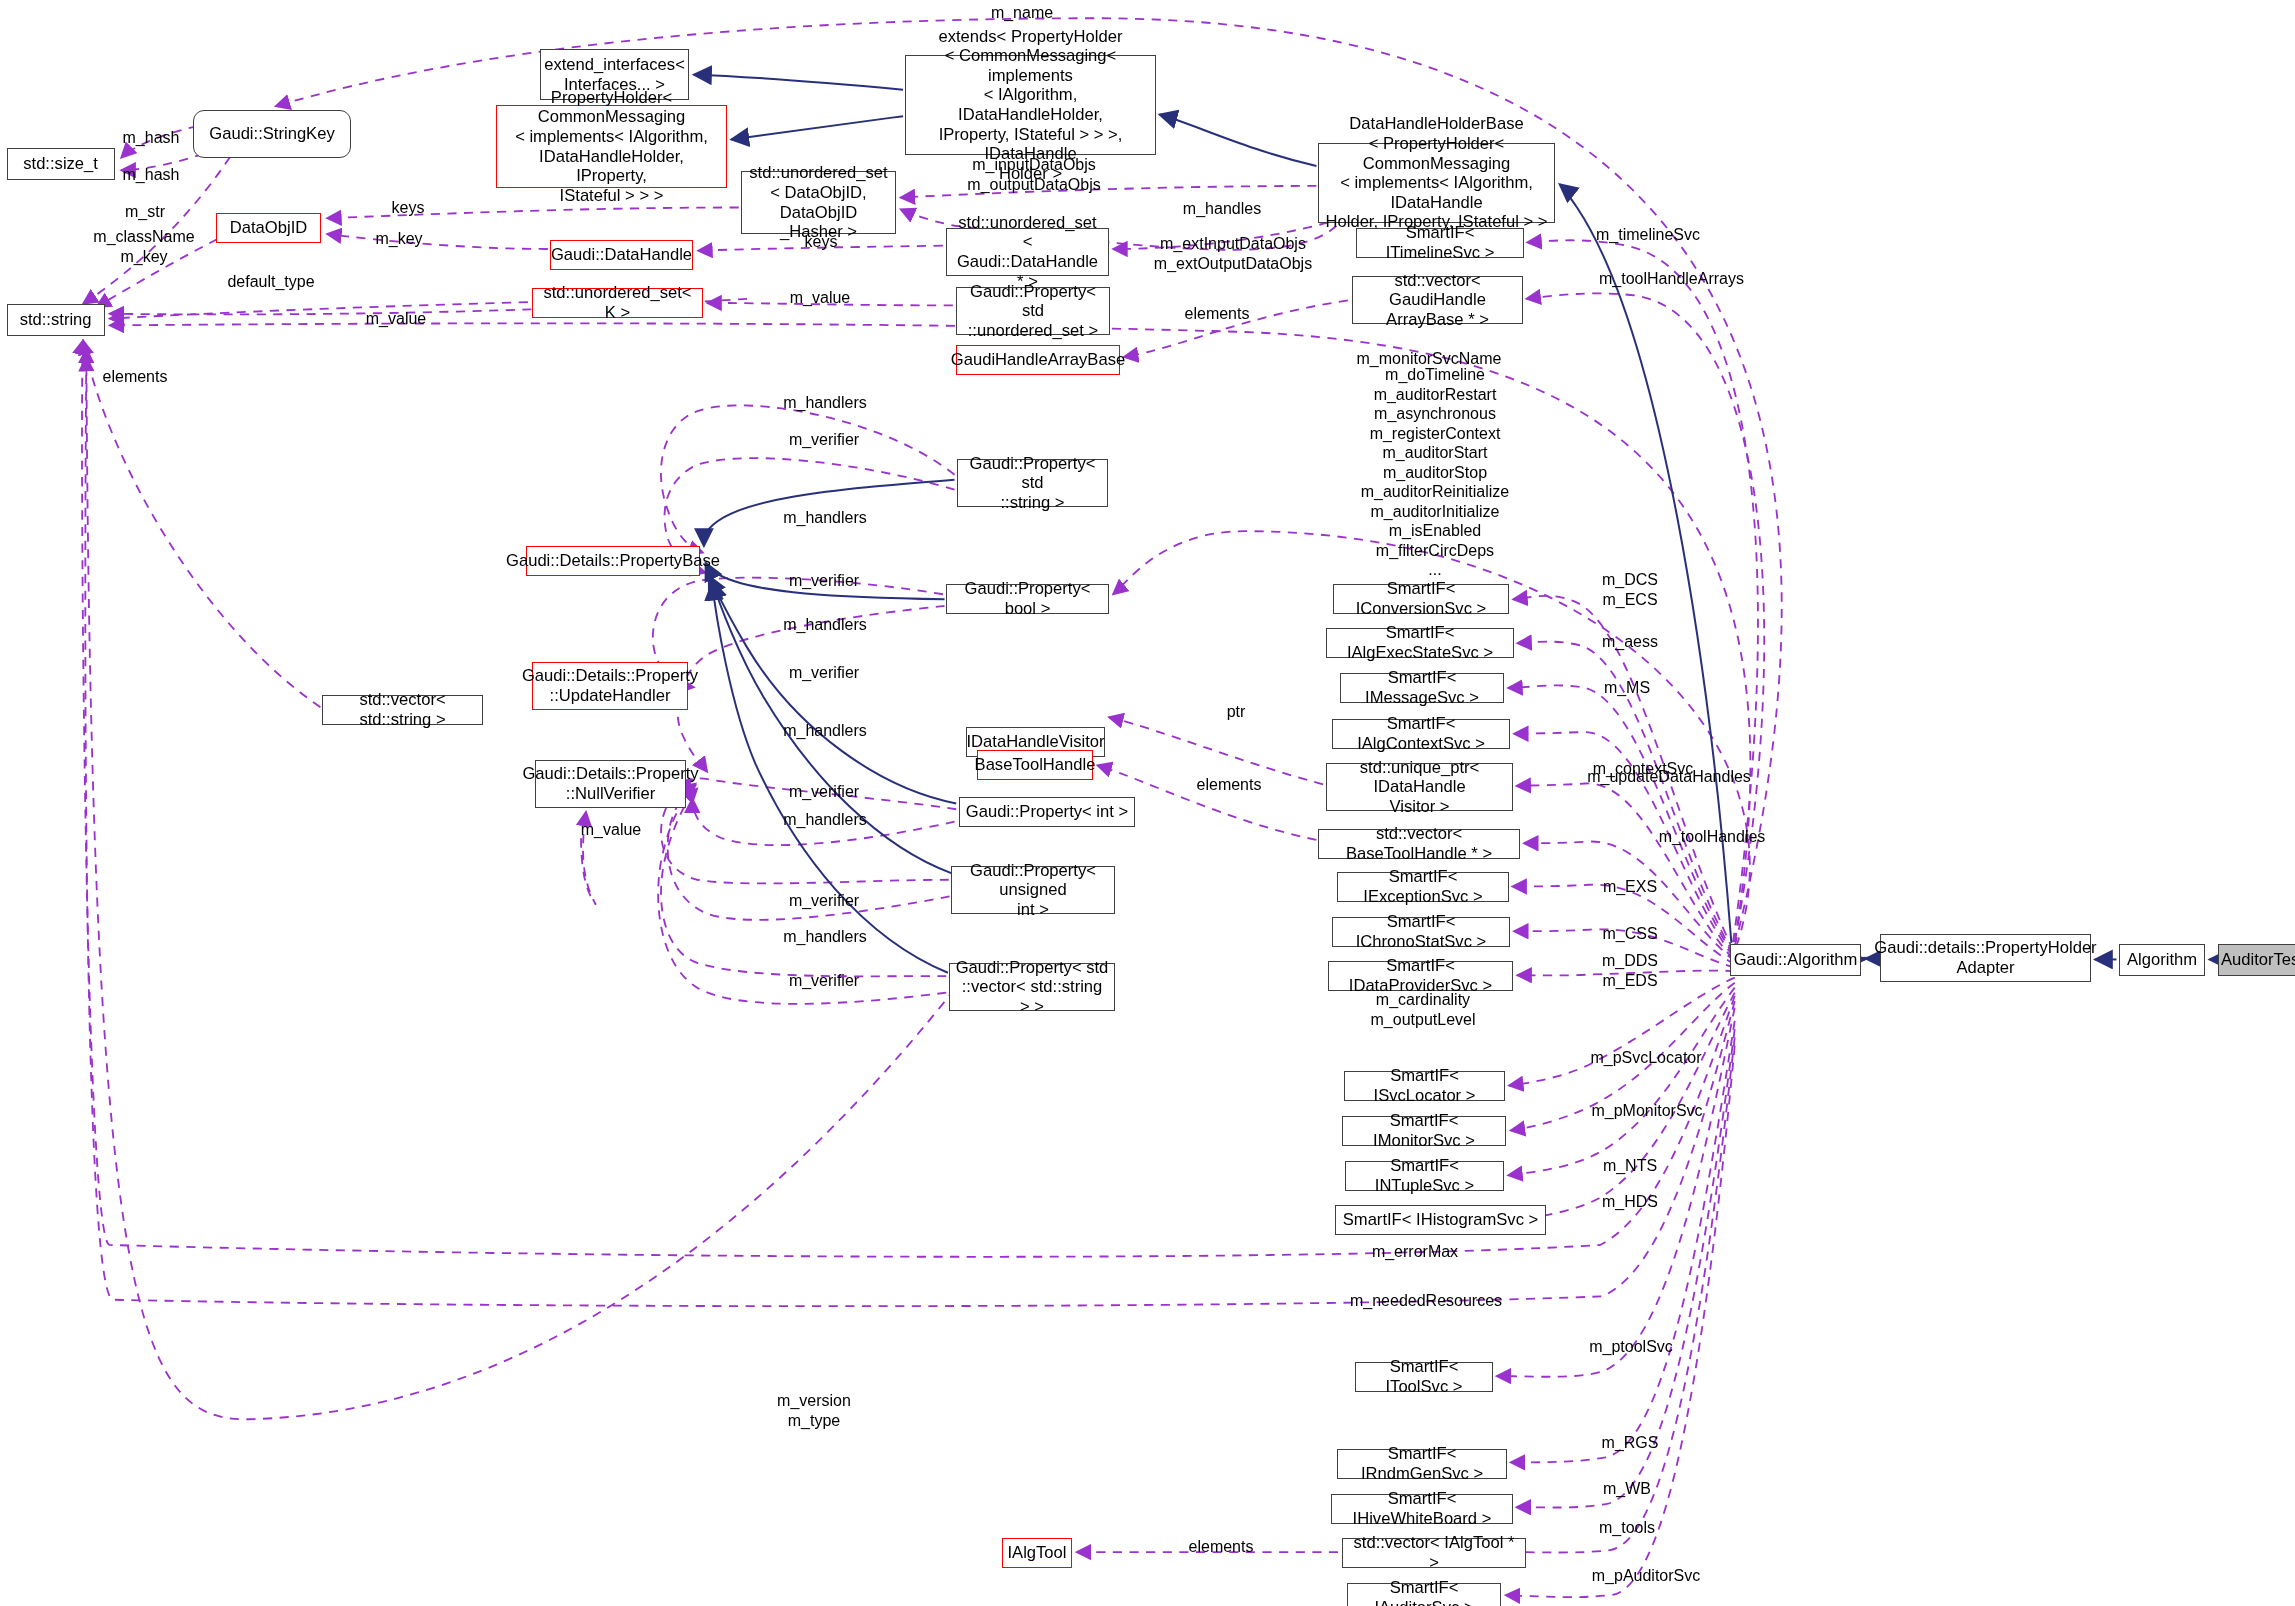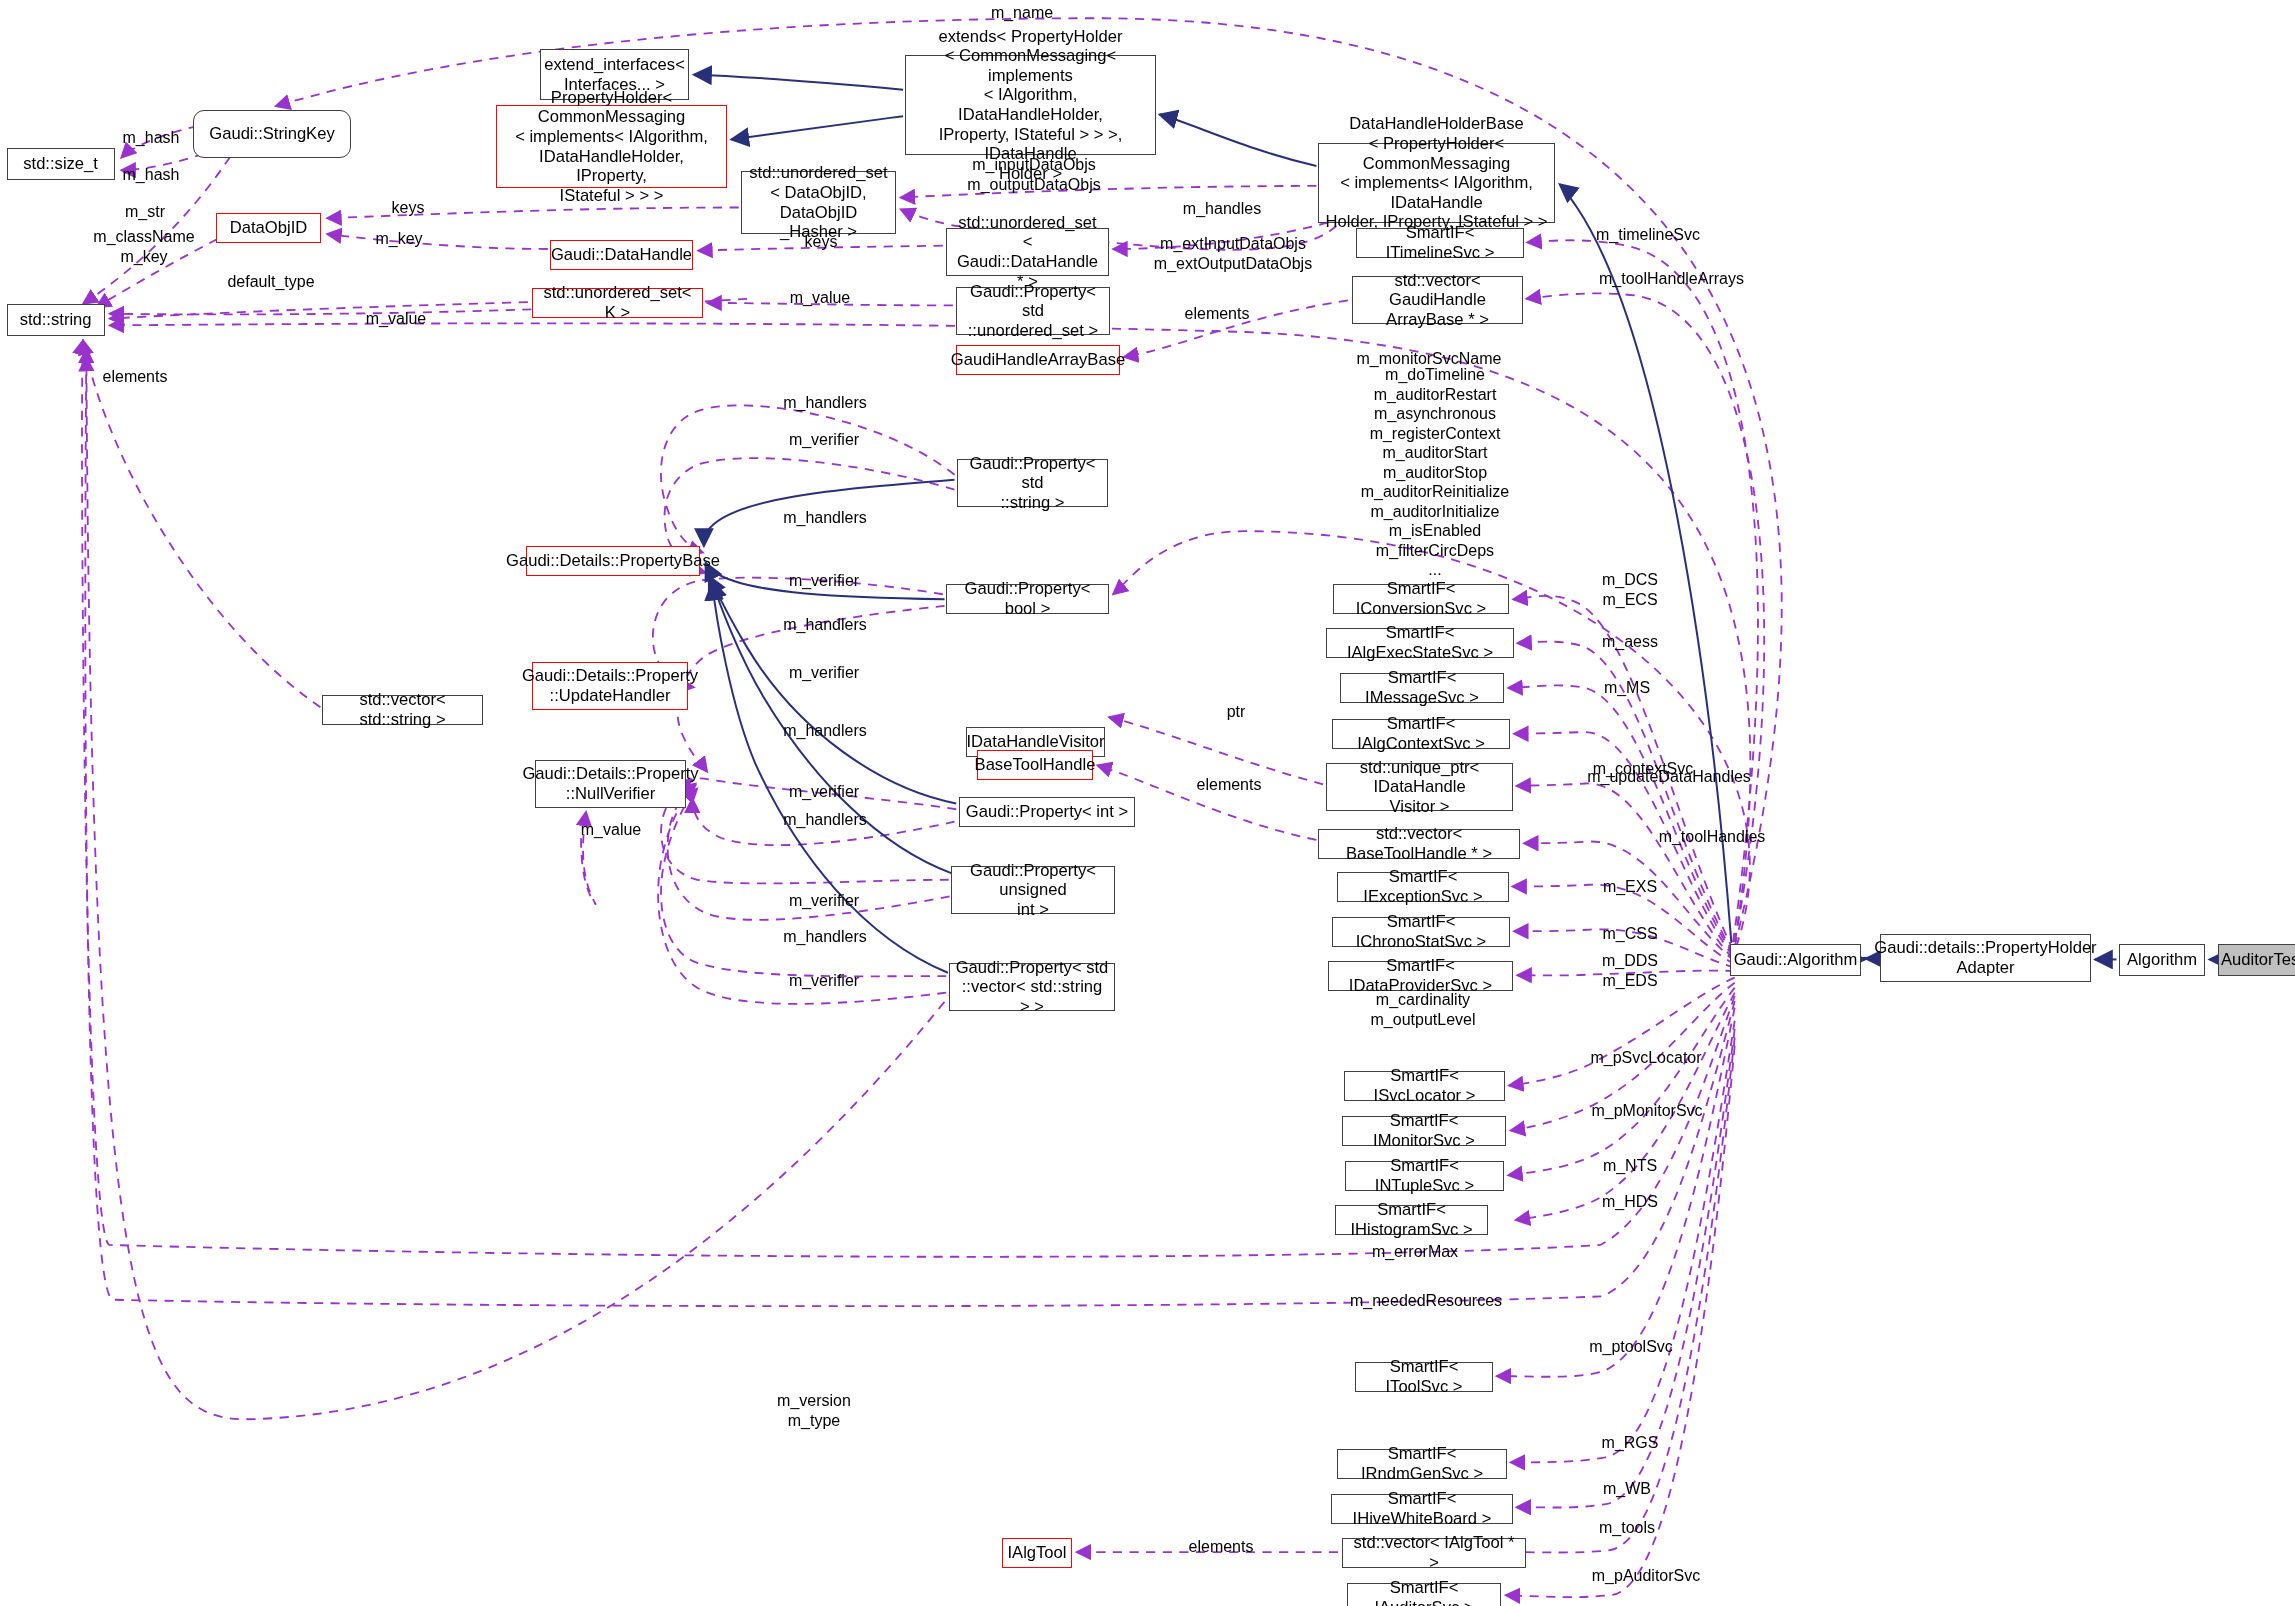--- a/index.html
+++ b/index.html
@@ -239,21 +239,21 @@
       <div class="node" style="left: 1332px; top: 719px; width: 178px; height: 30px;">SmartIF&lt; IAlgContextSvc &gt;</div>
       <div class="node" style="left: 1326px; top: 763px; width: 187px; height: 48px;">std::unique_ptr&lt; IDataHandle
 Visitor &gt;</div>
       <div class="node" style="left: 1318px; top: 829px; width: 202px; height: 30px;">std::vector&lt; BaseToolHandle * &gt;</div>
       <div class="node" style="left: 1337px; top: 872px; width: 172px; height: 30px;">SmartIF&lt; IExceptionSvc &gt;</div>
       <div class="node" style="left: 1332px; top: 917px; width: 178px; height: 30px;">SmartIF&lt; IChronoStatSvc &gt;</div>
       <div class="node" style="left: 1328px; top: 961px; width: 185px; height: 30px;">SmartIF&lt; IDataProviderSvc &gt;</div>
       <div class="node" style="left: 1344px; top: 1071px; width: 161px; height: 30px;">SmartIF&lt; ISvcLocator &gt;</div>
       <div class="node" style="left: 1342px; top: 1116px; width: 164px; height: 30px;">SmartIF&lt; IMonitorSvc &gt;</div>
       <div class="node" style="left: 1345px; top: 1161px; width: 159px; height: 30px;">SmartIF&lt; INTupleSvc &gt;</div>
-      <div class="node" style="left: 1335px; top: 1205px; width: 153px; height: 30px;">SmartIF&lt; IHistogramSvc &gt;</div>
+      <div class="node" style="left: 1335px; top: 1205px; width: 211px; height: 30px;">SmartIF&lt; IHistogramSvc &gt;</div>
       <div class="node" style="left: 1355px; top: 1362px; width: 138px; height: 30px;">SmartIF&lt; IToolSvc &gt;</div>
       <div class="node" style="left: 1337px; top: 1449px; width: 170px; height: 30px;">SmartIF&lt; IRndmGenSvc &gt;</div>
       <div class="node" style="left: 1331px; top: 1494px; width: 182px; height: 30px;">SmartIF&lt; IHiveWhiteBoard &gt;</div>
       <div class="node red" style="left: 1002px; top: 1538px; width: 70px; height: 30px;">IAlgTool</div>
       <div class="node" style="left: 1342px; top: 1538px; width: 184px; height: 30px;">std::vector&lt; IAlgTool * &gt;</div>
       <div class="node" style="left: 1347px; top: 1583px; width: 154px; height: 30px;">SmartIF&lt; IAuditorSvc &gt;</div>
       <div class="node" style="left: 1730px; top: 944px; width: 131px; height: 32px;">Gaudi::Algorithm</div>
       <div class="node" style="left: 1880px; top: 934px; width: 211px; height: 48px;">Gaudi::details::PropertyHolder
 Adapter</div>
       <div class="node" style="left: 2119px; top: 944px; width: 86px; height: 32px;">Algorithm</div>

